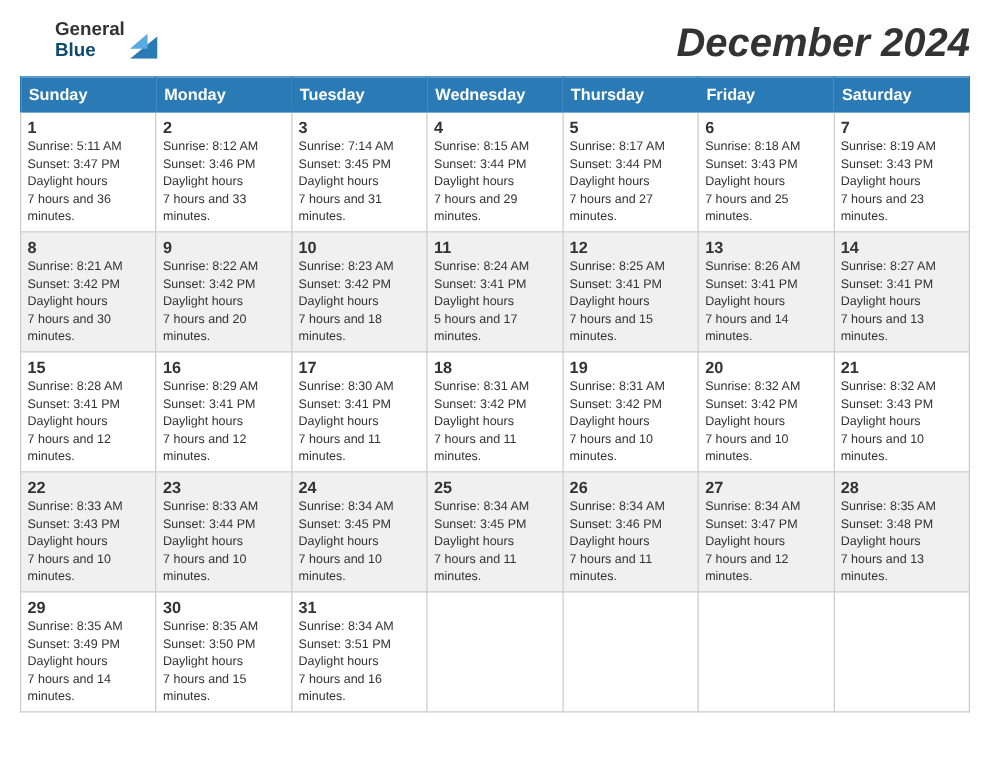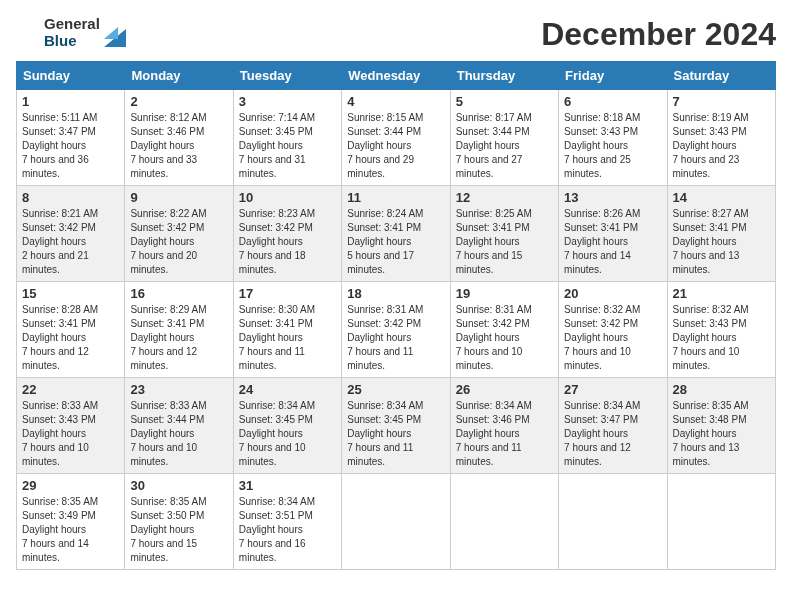--- a/index.html
+++ b/index.html
@@ -37,20 +37,21 @@
       font-weight: bold;
       color: #0c4a6e;
     }
     .logo-icon {
       width: 22px;
       height: 28px;
       margin-left: 2px;
     }
     .title-area {
       text-align: left;
+      font-style: italic;
     }
     .month-title {
       font-size: 32px;
       font-weight: bold;
       color: #333;
     }
     .subtitle {
       font-size: 16px;
       color: #333;
     }
@@ -192,21 +193,21 @@
           </div>
         </td>
       </tr>
       <tr>
         <td>
           <span class="day-number">8</span>
           <div class="day-info">
             <span>Sunrise: 8:21 AM</span><br>
             <span>Sunset: 3:42 PM</span><br>
             <span>Daylight hours</span><br>
-            <span>2 hours and 21 minutes.</span>
+            <span>7 hours and 30 minutes.</span>
           </div>
         </td>
         <td>
           <span class="day-number">9</span>
           <div class="day-info">
             <span>Sunrise: 8:22 AM</span><br>
             <span>Sunset: 3:42 PM</span><br>
             <span>Daylight hours</span><br>
             <span>7 hours and 20 minutes.</span>
           </div>

